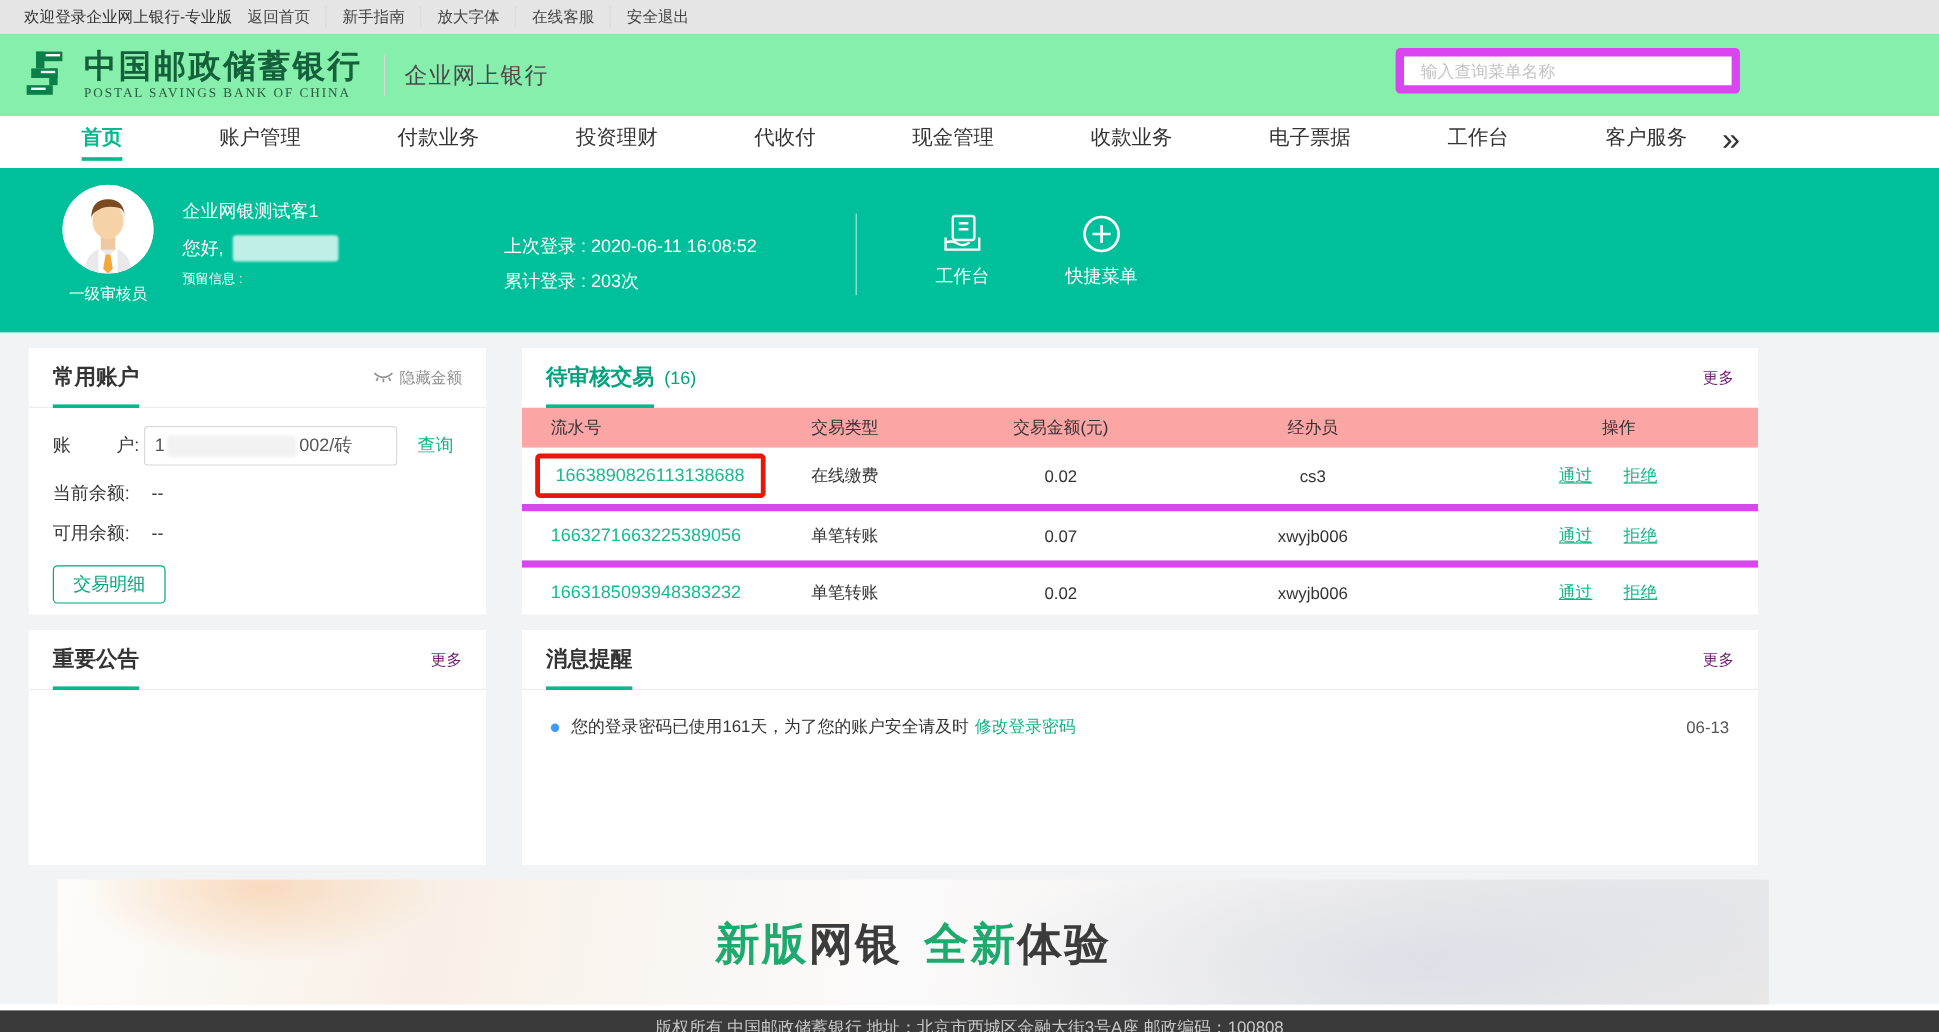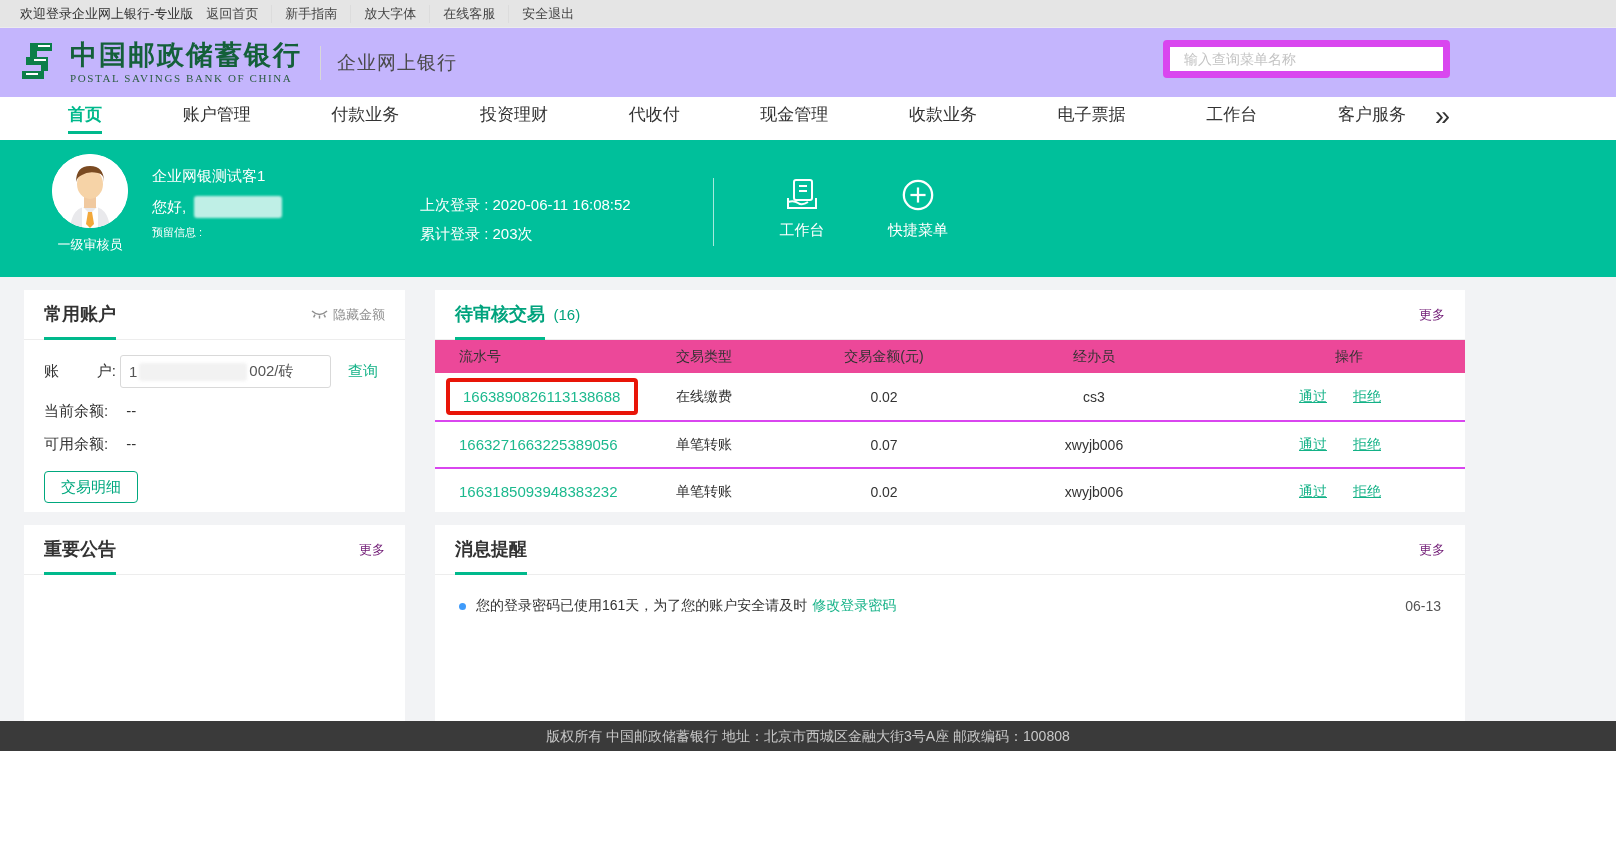--- a/index.html
+++ b/index.html
@@ -8,21 +8,21 @@
 
   
   .topbar { height:28px; display:flex; justify-content:flex-start; align-items:center;
     padding:0 162px 0 20px; border-bottom:1px solid #ececec; background:#e5e5e5; }
   .topbar-welcome { font-size:13px; color:#333; }
   .topbar-links { display:flex; align-items:center; }
   .topbar-links a { font-size:13px; color:#444; text-decoration:none; padding:0 13px; cursor:pointer; }
   .topbar-links a + a { border-left:1px solid #dcdcdc; }
 
   
-  .header { height:69px; display:flex; align-items:center; padding:0 166px 0 22px; background:#c4b5fd; position:relative; }
+  .header { height:69px; display:flex; align-items:center; padding:0 166px 0 22px; background:#86efac; position:relative; }
   .logo { display:flex; align-items:center; }
   .logo-emblem { width:40px; height:44px; margin-right:8px; }
   .logo-txt-cn { font-family:"Liberation Serif","DejaVu Serif",serif; font-size:27px; font-weight:bold;
     color:#14603a; letter-spacing:2px; line-height:1; }
   .logo-txt-en { font-family:"Liberation Serif","DejaVu Serif",serif; font-size:11px; color:#2c5c41;
     letter-spacing:1.6px; margin-top:3px; }
   .header-divider { width:1px; height:34px; background:#d8d8d8; margin:0 16px 0 18px; }
   .product-name { font-size:19px; color:#4a4a4a; letter-spacing:1px; }
   .menu-search { position:absolute; right:166px; top:12px; width:287px; height:38px;
     border:7px solid #d946ef; border-radius:4px; font-size:14px; color:#333; padding:0 14px; outline:none; }
@@ -78,24 +78,24 @@
   .acct-blur { display:inline-block; width:108px; height:18px; margin:0 2px; border-radius:3px;
     background:#f2f2f2; filter:blur(1.5px); }
   .query-link { font-size:15px; color:#14b287; margin-left:17px; text-decoration:none; cursor:pointer; }
   .bal-row { margin:14px 0 0 20px; font-size:15px; color:#333; }
   .bal-row .bal-val { margin-left:14px; color:#333; }
   .detail-btn { margin:17px 0 0 20px; width:94px; height:32px; border:1px solid #00a87e; border-radius:4px;
     background:#fff; color:#00a87e; font-size:15px; cursor:pointer; }
 
   
   .pending-card { height:222px; }
-  .theader { height:33px; background:#ec4899; display:flex; align-items:center; padding:0 24px;
+  .theader { height:33px; background:#fca5a5; display:flex; align-items:center; padding:0 24px;
     font-size:14px; color:#333;justify-content:space-between; }
   .trow { height:47px; display:flex; align-items:center; padding:0 24px; font-size:14px; color:#333; }
-  .trow + .trow { border-top:2px solid #d946ef; }
+  .trow + .trow { border-top:6px solid #d946ef; }
   .c1 { width:190px; text-align:left; }
   .c2 { width:110px; text-align:center; }
   .c3 { width:250px; text-align:center; }
   .c4 { width:170px; text-align:center; }
   .c5 { flex:1; display:flex; justify-content:flex-end; gap:26px; padding-right:60px; }
   .theader .c5 { padding-right:78px; }
   .serial-link { font-size:15px; color:#1cb98e; text-decoration:none; cursor:pointer; white-space:nowrap; }
   .hl-box { display:inline-block; border:4px solid #e81508; border-radius:4px; padding:6px 14px 6px 13px;
     margin-left:-13px; }
   .act-link { font-size:14px; color:#14b287; text-decoration:underline; cursor:pointer; }
@@ -339,17 +339,22 @@
         <div class="msg-row">
           <span class="msg-dot"></span>
           <span>您的登录密码已使用161天，为了您的账户安全请及时</span>
           <a class="msg-link">修改登录密码</a>
           <span class="msg-date">06-13</span>
         </div>
       </div>
     </div>
   </div>
 
+  <div class="promo">
+    <div class="promo-text">
+      <span class="g">新版</span><span class="d">网银</span><span class="promo-gap"></span><span class="g">全新</span><span class="d">体验</span>
+    </div>
+  </div>
 </div>
 
 <div class="footer">
   <span>版权所有 中国邮政储蓄银行 地址：北京市西城区金融大街3号A座 邮政编码：100808</span>
 </div>
 
 </body></html>

